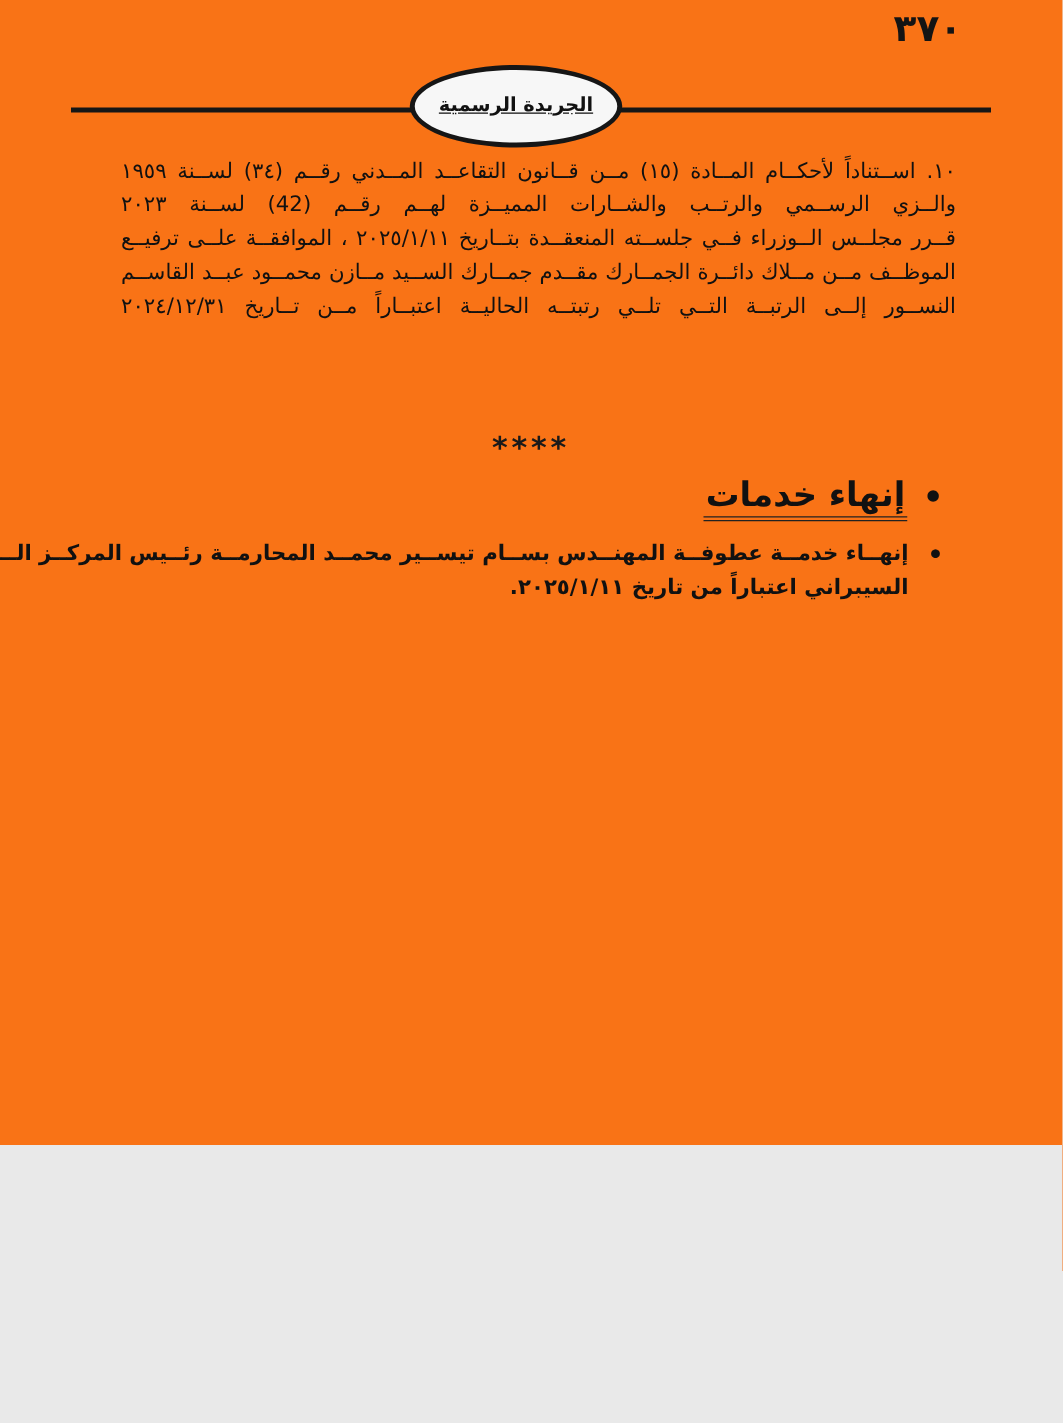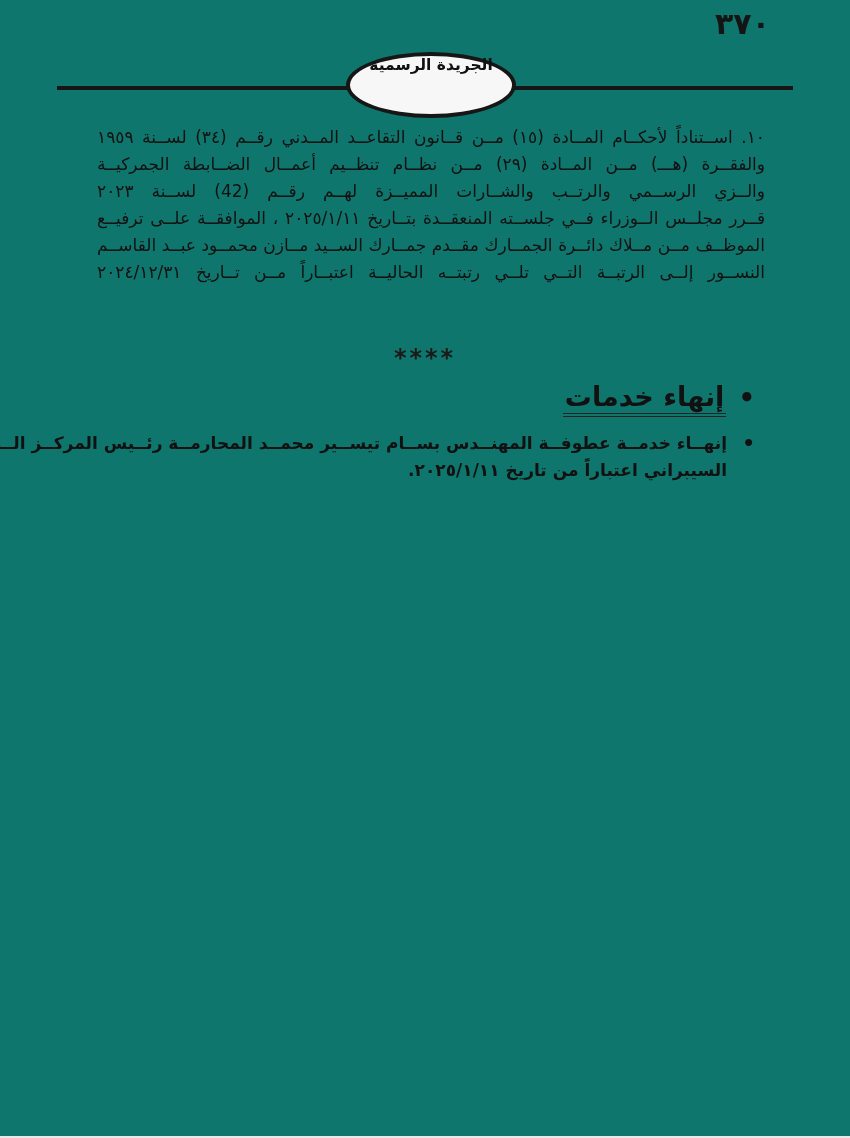--- a/index.html
+++ b/index.html
@@ -3,23 +3,23 @@
 <meta charset="utf-8">
 <style>
   html, body {
     margin: 0;
     padding: 0;
     background: #e9e9e9;
   }
   .page {
     position: relative;
     width: 850px;
-    height: 1136px;
+    height: 916px;
     margin: 0 auto;
-    background: #0f766e;
+    background: #f97316;
     overflow: hidden;
     font-family: "DejaVu Sans", sans-serif;
     color: #111;
     direction: rtl;
   }
 
   
   .page-number {
     position: absolute;
     top: 6px;
@@ -35,29 +35,31 @@
     position: absolute;
     top: 86px;
     left: 57px;
     width: 736px;
     height: 4px;
     background: #161616;
   }
   .header-oval {
     position: absolute;
     top: 52px;
-    left: 346px;
+    left: 328px;
     width: 170px;
     height: 66px;
     background: #f7f7f7;
     border: 4px solid #161616;
     border-radius: 50%;
     box-sizing: border-box;
     display: flex;
+    align-items: center;
     justify-content: center;
+    text-decoration: underline;
   }
   .header-oval .gazette-title {
     font-size: 15.5px;
     font-weight: bold;
     white-space: nowrap;
     padding-bottom: 2px;
   }
 
   
   .decree {
@@ -161,21 +163,20 @@
   <div class="page-number">٣٧٠</div>
 
   <div class="header-rule"></div>
 
   <div class="header-oval">
     <span class="gazette-title">الجريدة الرسمية</span>
   </div>
 
   <div class="decree">
     <div class="line">١٠. اســتناداً لأحكــام المــادة (١٥) مــن قــانون التقاعــد المــدني رقــم (٣٤) لســنة ١٩٥٩</div>
-    <div class="line">والفقــرة (هـــ) مــن المــادة (٢٩) مــن نظــام تنظــيم أعمــال الضــابطة الجمركيــة</div>
     <div class="line">والــزي الرســمي والرتــب والشــارات المميــزة لهــم رقــم (42) لســنة ٢٠٢٣</div>
     <div class="line">قــرر مجلــس الــوزراء فــي جلســته المنعقــدة بتــاريخ ٢٠٢٥/١/١١ ، الموافقــة علــى ترفيــع</div>
     <div class="line">الموظــف مــن مــلاك دائــرة الجمــارك مقــدم جمــارك الســيد مــازن محمــود عبــد القاســم</div>
     <div class="line">النســور إلــى الرتبــة التــي تلــي رتبتــه الحاليــة اعتبــاراً مــن تــاريخ ٢٠٢٤/١٢/٣١</div>
   </div>
 
   <div class="separator">****</div>
 
   <div class="section-heading">
     <span class="bullet">•</span>

